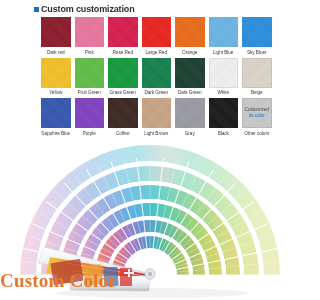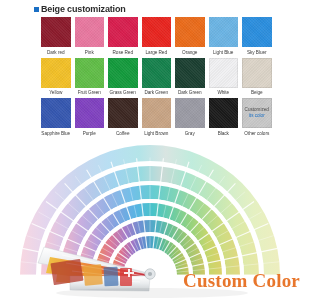--- a/index.html
+++ b/index.html
@@ -112,37 +112,37 @@
   .fan-svg {
     position: absolute;
     left: 0;
     top: 0;
   }
   .custom-color-text {
     position: absolute;
     left: 0;
     right: 0;
     top: 127px;
-    text-align: right;
+    text-align: left;
     font-family: "Liberation Serif", serif;
     font-weight: bold;
     font-size: 19px;
     letter-spacing: 0.2px;
     color: #e8762c;
     z-index: 5;
   }
 </style>
 </head>
 <body>
 
 <div id="page">
 
   <div class="header">
     <span class="header-bullet"></span>
-    <span class="header-title">Beige customization</span>
+    <span class="header-title">Custom customization</span>
   </div>
 
   <div class="grid">
 
     <div class="grid-row">
       <div class="cell">
         <div class="swatch" style="background-color:#8c1b2c"></div>
         <div class="cell-label">Dark red</div>
       </div>
       <div class="cell">

